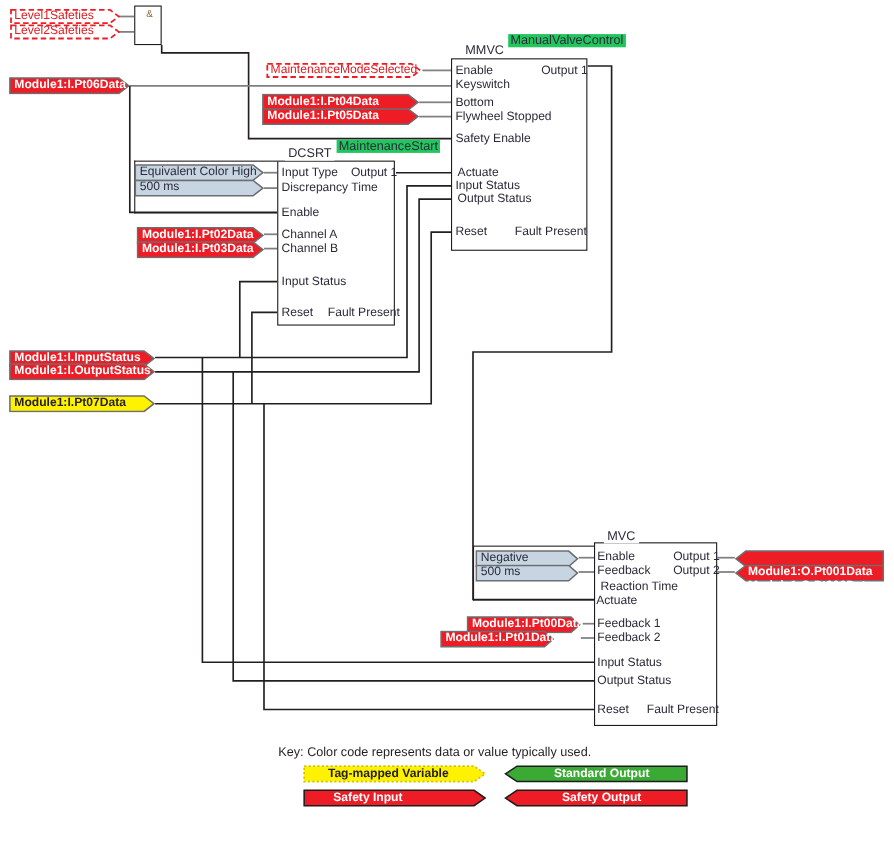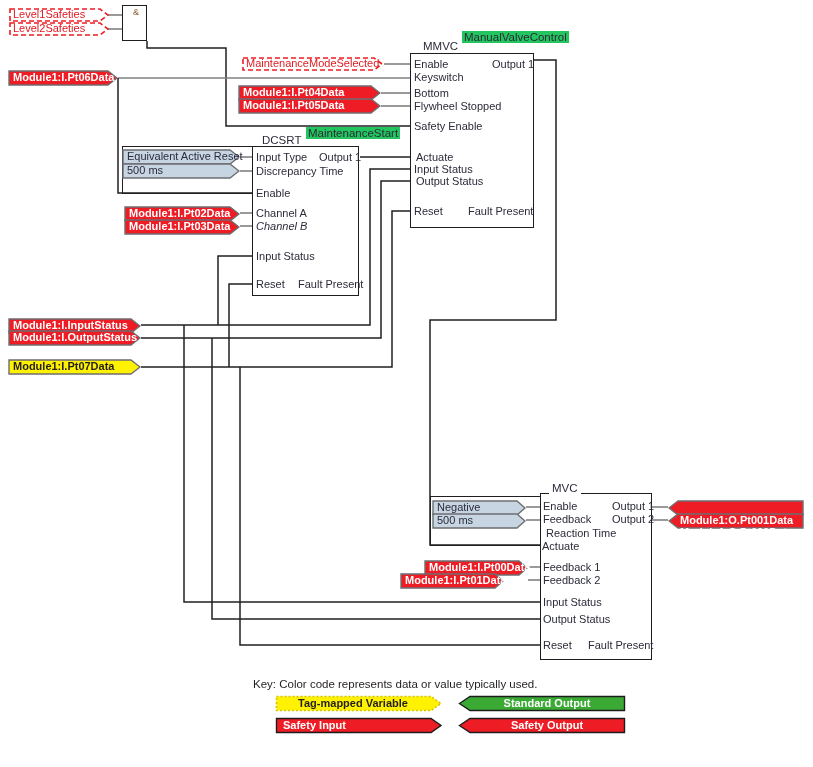--- a/index.html
+++ b/index.html
@@ -128,21 +128,21 @@
   <div class="pin" style="left:492px;top:59px;">Output 1</div>
   <div class="pin" style="left:468px;top:206px;">Fault Present</div>
 
   <div class="fb" style="left:252px;top:146px;width:107px;height:150px;"></div>
   <div class="fb-title" style="left:259px;top:134px;text-align:center;">DCSRT</div>
   <div class="fb-ext-title" style="left:306px;top:127px;">MaintenanceStart</div>
   <div class="pin" style="left:256px;top:152px;">Input Type</div>
   <div class="pin" style="left:256px;top:166px;">Discrepancy Time</div>
   <div class="pin" style="left:256px;top:188px;">Enable</div>
   <div class="pin" style="left:256px;top:208px;">Channel A</div>
-  <div class="pin" style="left:256px;top:221px;font-style:italic;">Channel B</div>
+  <div class="pin" style="left:256px;top:221px;">Channel B</div>
   <div class="pin" style="left:256px;top:251px;">Input Status</div>
   <div class="pin" style="left:256px;top:279px;">Reset</div>
   <div class="pin" style="left:319px;top:152px;">Output 1</div>
   <div class="pin" style="left:298px;top:279px;">Fault Present</div>
 
   <div class="fb" style="left:540px;top:493px;width:112px;height:167px;"></div>
   <div class="fb-title" style="left:549px;top:482px;">MVC</div>
   <div class="pin" style="left:543px;top:501px;">Enable</div>
   <div class="pin" style="left:543px;top:514px;">Feedback</div>
   <div class="pin" style="left:546px;top:528px;">Reaction Time</div>
@@ -200,21 +200,21 @@
     <svg width="143" height="16" viewBox="0 0 143 16" preserveAspectRatio="none">
       <path d="M1,1 L133,1 L142,8 L133,15 L1,15 Z" fill="#ee1c25" stroke="#6d6e71" stroke-width="1.4"></path>
     </svg>
     <span class="txt">Module1:I.Pt05Data</span>
   </div>
 
   <div class="tag config" style="left:122px;top:149px;width:118px;">
     <svg width="118" height="16" viewBox="0 0 118 16" preserveAspectRatio="none">
       <path d="M1,1 L108,1 L117,8 L108,15 L1,15 Z" fill="#c7d5e2" stroke="#6d6e71" stroke-width="1.4"></path>
     </svg>
-    <span class="txt">Equivalent Active Reset</span>
+    <span class="txt">Equivalent Color High</span>
   </div>
 
   <div class="tag config" style="left:122px;top:163px;width:118px;">
     <svg width="118" height="16" viewBox="0 0 118 16" preserveAspectRatio="none">
       <path d="M1,1 L108,1 L117,8 L108,15 L1,15 Z" fill="#c7d5e2" stroke="#6d6e71" stroke-width="1.4"></path>
     </svg>
     <span class="txt">500 ms</span>
   </div>
 
   <div class="tag safety" style="left:124px;top:206px;width:116px;">
@@ -309,21 +309,21 @@
       <div class="key-item stdout" style="left:205px;top:0;width:168px;">
         <svg width="168" height="17" viewBox="0 0 168 17" preserveAspectRatio="none">
           <path d="M1.5,8.5 L12,1.5 L166.5,1.5 L166.5,15.5 L12,15.5 Z" fill="#3aaa35" stroke="#1d1d1d" stroke-width="1.4"></path>
         </svg>
         <span class="txt" style="color:#ffffff;font-weight:bold;padding-left:10px;">Standard Output</span>
       </div>
     </div>
 
     <div class="key-row">
 
-      <div class="key-item safety" style="left:22px;top:0;width:168px;">
+      <div class="key-item safety" style="left:22px;top:0;width:168px;padding-left:20px;">
         <svg width="168" height="17" viewBox="0 0 168 17" preserveAspectRatio="none">
           <path d="M1.5,1.5 L156,1.5 L166,8.5 L156,15.5 L1.5,15.5 Z" fill="#ee1c25" stroke="#1d1d1d" stroke-width="1.4"></path>
         </svg>
         <span class="txt" style="color:#ffffff;font-weight:bold;text-align:left;padding-left:8px;">Safety Input</span>
       </div>
 
       <div class="key-item safetyout" style="left:205px;top:0;width:168px;">
         <svg width="168" height="17" viewBox="0 0 168 17" preserveAspectRatio="none">
           <path d="M1.5,8.5 L12,1.5 L166.5,1.5 L166.5,15.5 L12,15.5 Z" fill="#ee1c25" stroke="#1d1d1d" stroke-width="1.4"></path>
         </svg>

